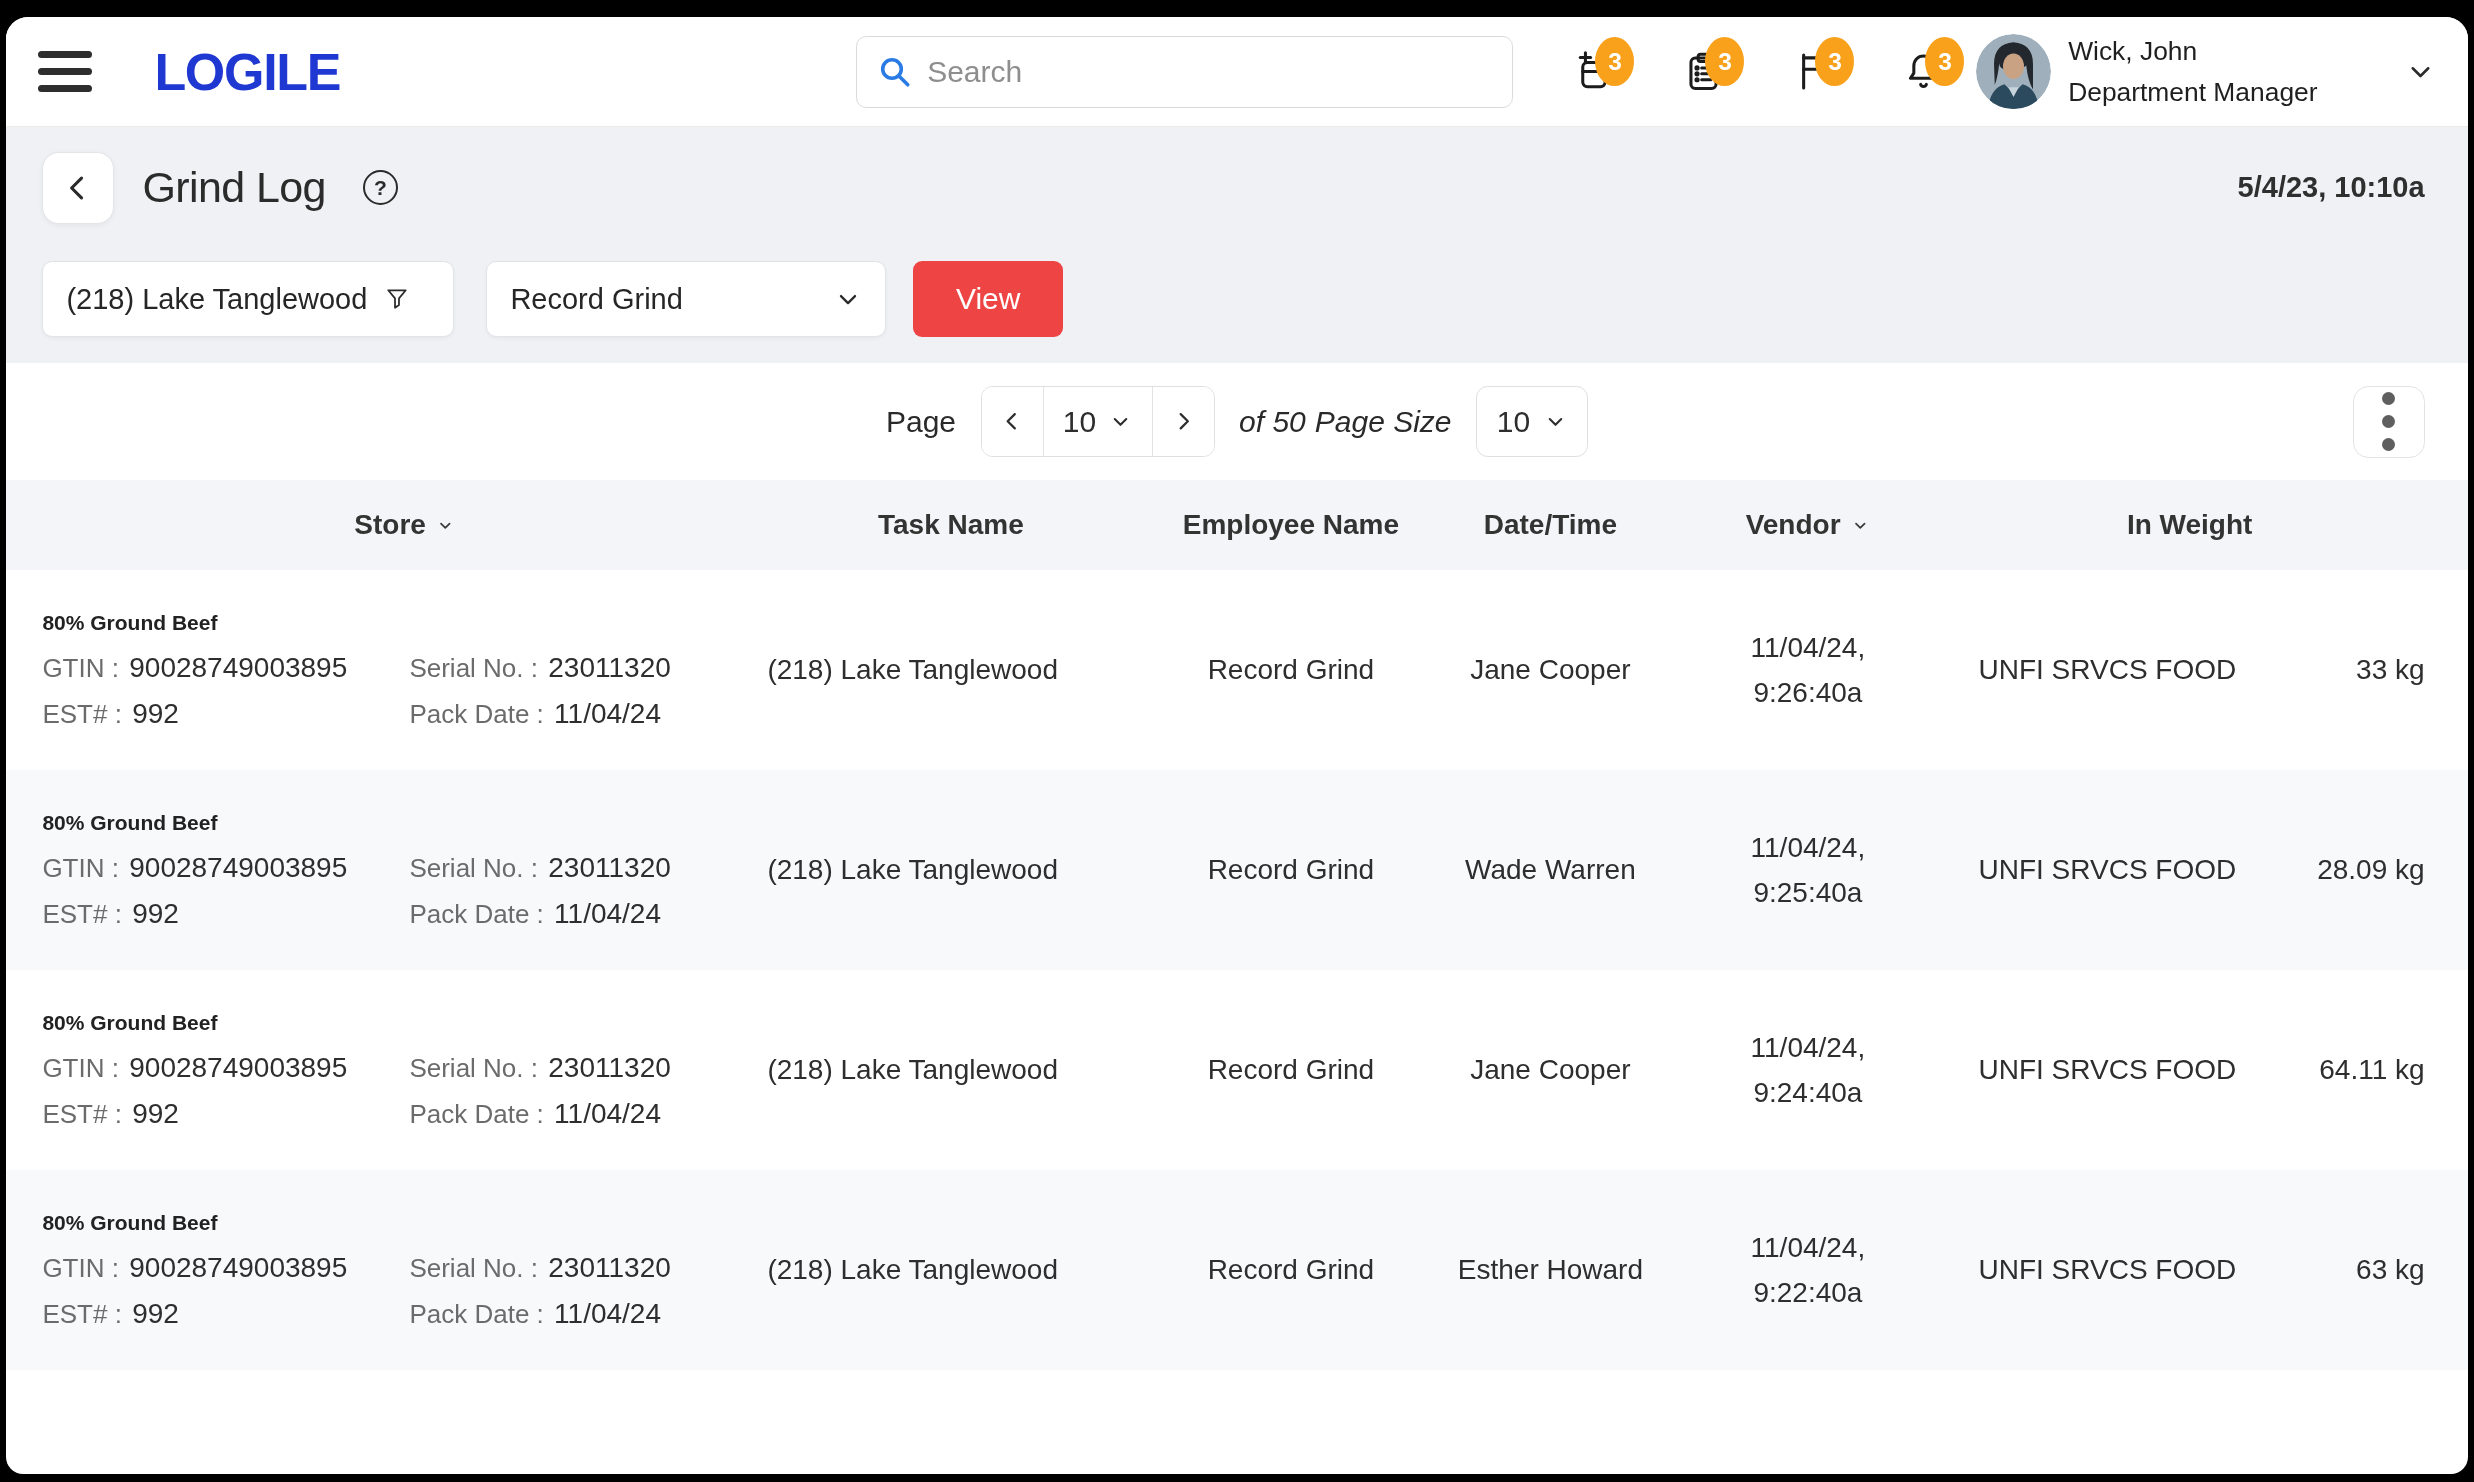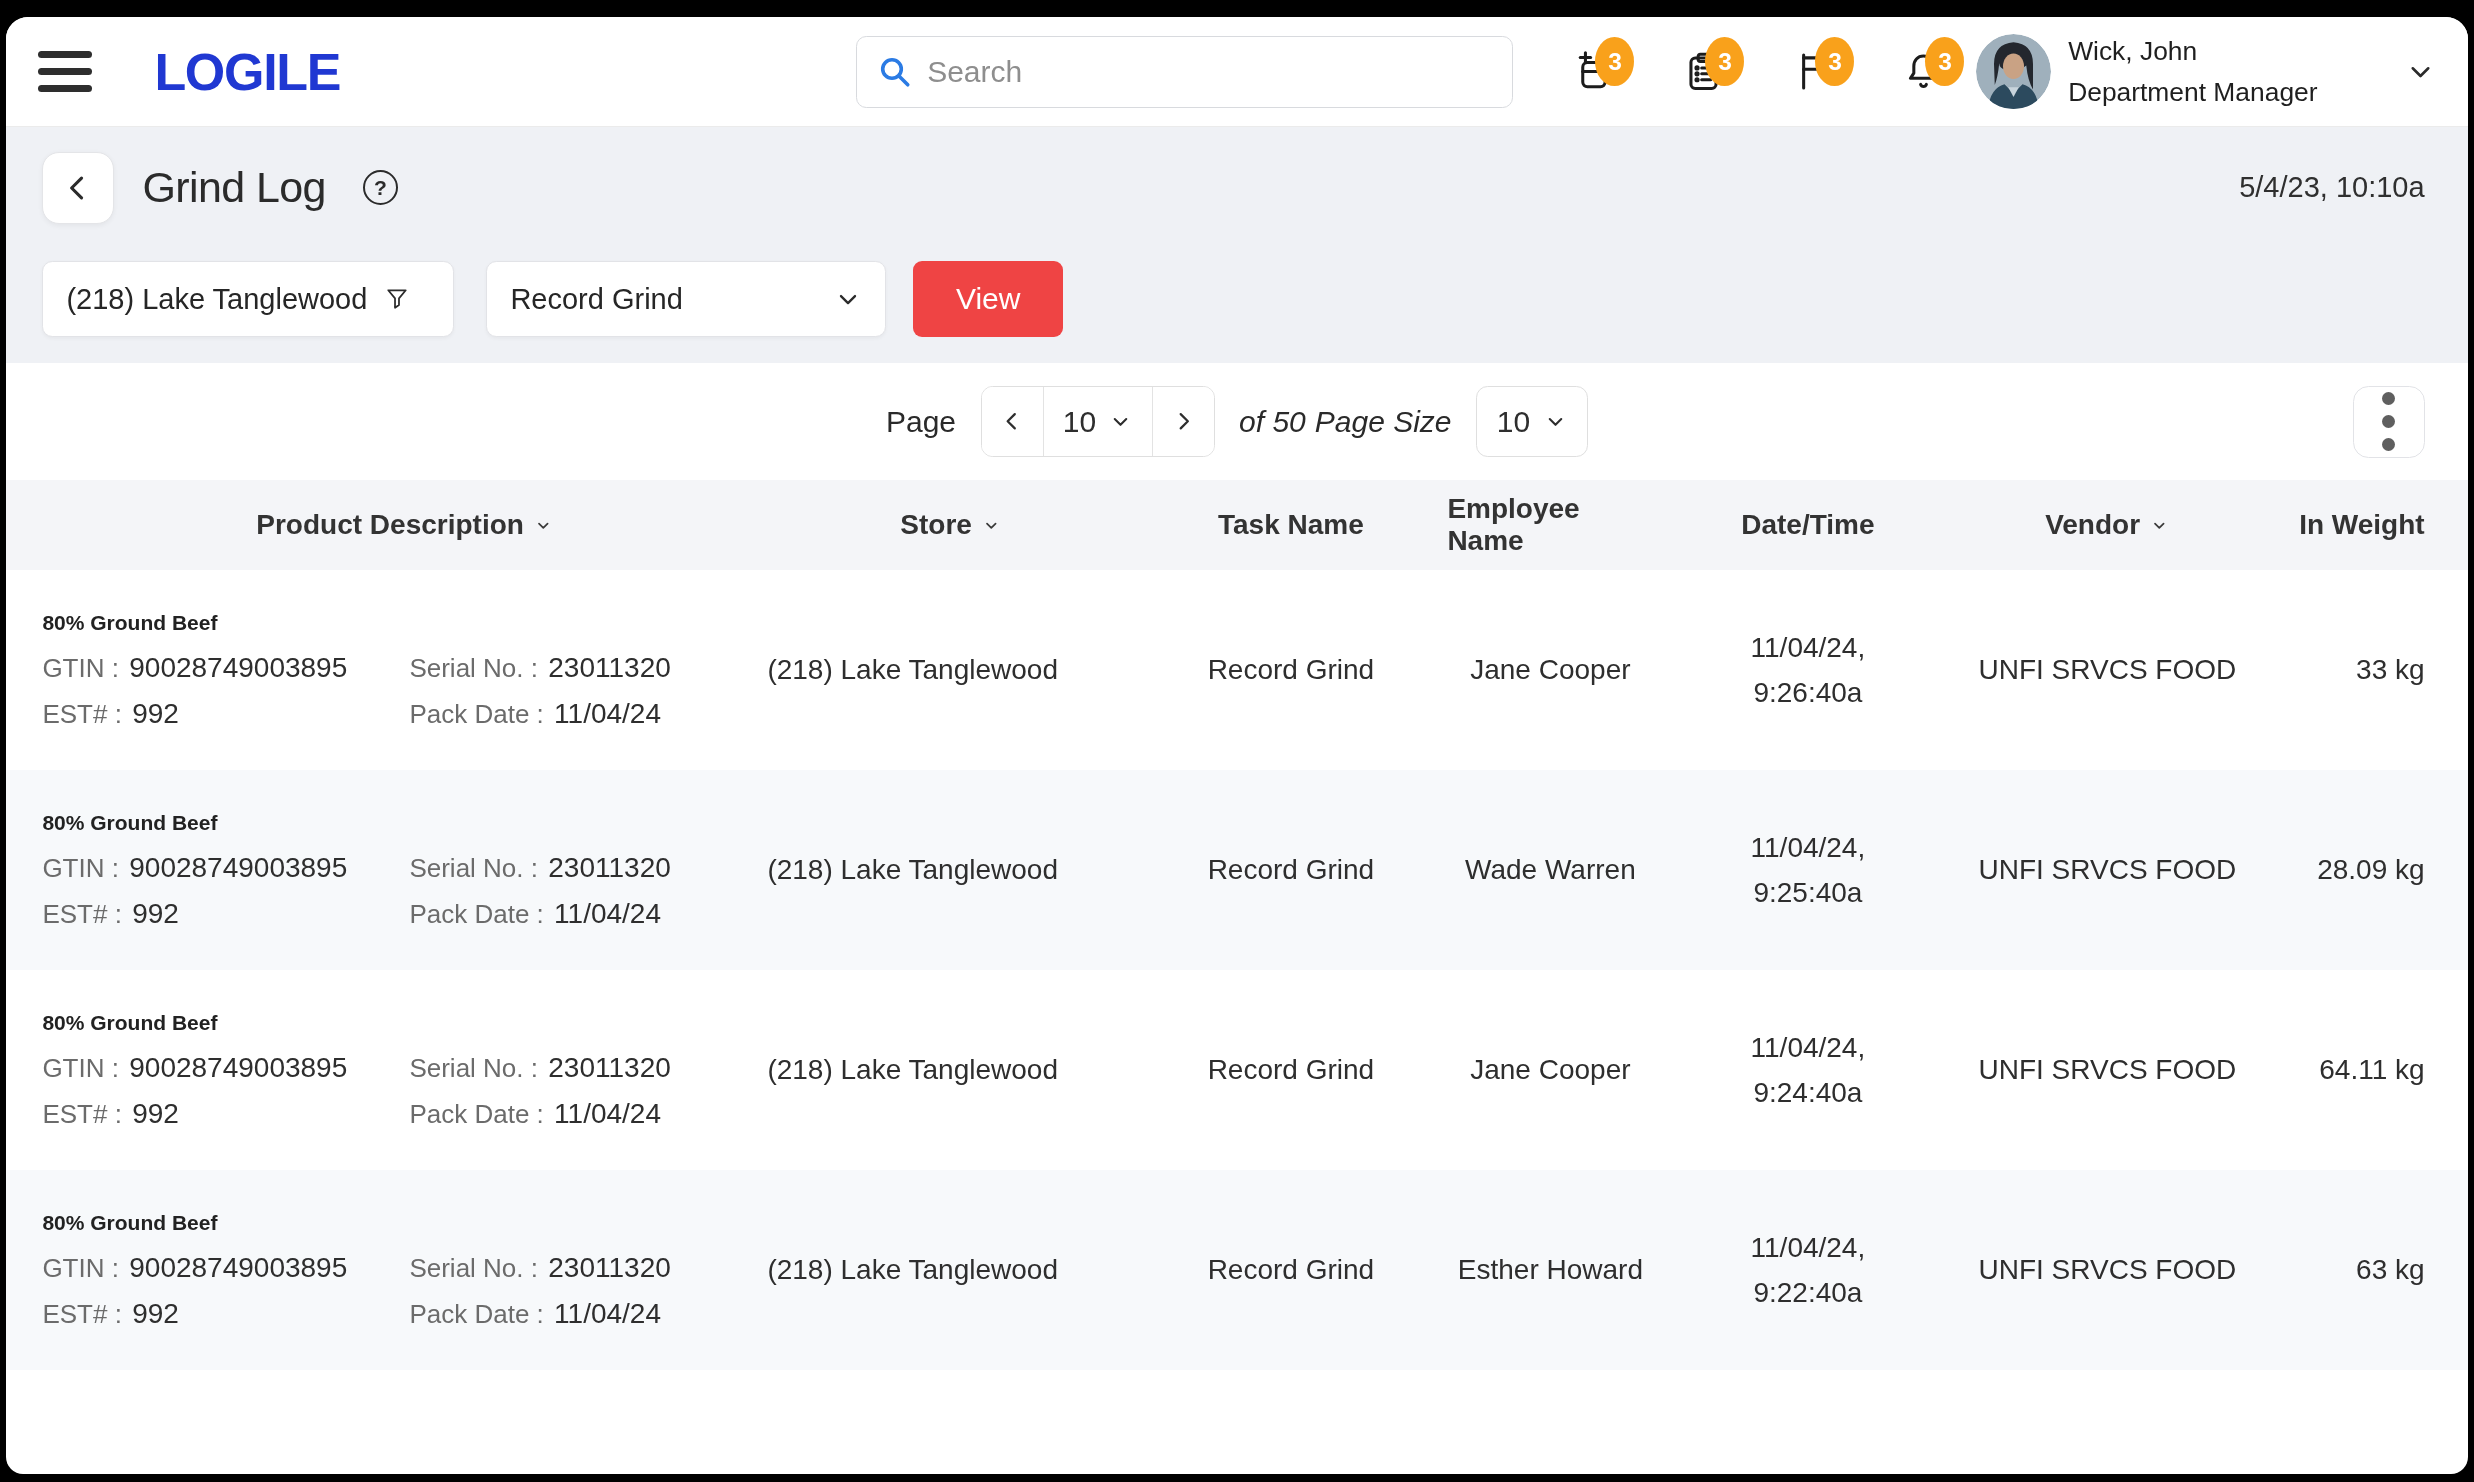--- a/index.html
+++ b/index.html
@@ -23,21 +23,21 @@
   .user-text { margin-left:17px; font-size:26.4px; color:#1F1F1F; line-height:1.55; }
   .user-text .uname { font-weight:500; }
   .user-chevron { margin-left:auto; color:#2B2B2B; }
 
   
   .band { background:#EFF1F5; padding:23px 43px 26px 36px; flex:0 0 auto; }
   .title-row { display:flex; align-items:center; height:75px; }
   .back-btn { width:72px; height:72px; background:#fff; border:1.3px solid #E4E5E8; border-radius:17px; box-shadow:0 1.9px 5.2px rgba(0,0,0,.05); display:flex; align-items:center; justify-content:center; color:#2B2B2B; cursor:pointer; }
   .page-title { margin-left:28px; font-size:43px; font-weight:400; color:#2B2B2B; letter-spacing:-0.6px; }
   .help { margin-left:37px; width:35px; height:35px; border:2.6px solid #2B2B2B; border-radius:50%; display:flex; align-items:center; justify-content:center; font-size:21px; font-weight:700; color:#2B2B2B; cursor:pointer; }
-  .datetime { margin-left:auto; font-size:29px; font-weight:400; color:#2F2F2F; }
+  .datetime { margin-left:auto; font-size:29px; font-weight:700; color:#2F2F2F; }
   .filter-row { margin-top:36px; height:76px; display:flex; align-items:stretch; gap:32px; }
   .chip { background:#fff; border:1.3px solid #E2E3E7; border-radius:10.3px; display:flex; align-items:center; padding:0 23px; font-size:29px; color:#262626; font-family:inherit; cursor:pointer; box-shadow:0 1.3px 3.9px rgba(0,0,0,.04); }
   .chip-store { width:412px; gap:15.5px; }
   .chip-task { width:400px; justify-content:space-between; }
   .chip-date { width:410px; justify-content:space-between; margin-left:-6.4px; }
   .view-btn { width:150px; background:#ef4444; color:#fff; border:none; border-radius:9px; font-size:30px; font-weight:500; font-family:inherit; cursor:pointer; margin-left:-5.2px; }
   .chip svg, .view-btn svg { flex:0 0 auto; }
 
   
   .pagination-bar { height:117px; flex:0 0 auto; background:#fff; display:flex; align-items:center; justify-content:center; gap:24.5px; font-size:30px; color:#2A2A2A; position:relative; }
@@ -210,26 +210,20 @@
     <button class="kebab">
         <i></i>
         <i></i>
         <i></i>
       </button>
   </section>
 
   <section class="table">
     <div class="thead">
       <div class="th sortable">
-        <span>Product Description</span>
-        <svg width="20.6" height="20.6" viewBox="0 0 24 24" fill="none" stroke="#3A3A3A" stroke-width="2" stroke-linecap="round" stroke-linejoin="round">
-            <path d="M7 10l5 5 5-5"></path>
-          </svg>
-      </div>
-      <div class="th sortable">
         <span>Store</span>
         <svg width="20.6" height="20.6" viewBox="0 0 24 24" fill="none" stroke="#3A3A3A" stroke-width="2" stroke-linecap="round" stroke-linejoin="round">
             <path d="M7 10l5 5 5-5"></path>
           </svg>
       </div>
       <div class="th">
           <span>Task Name</span>
         </div>
       <div class="th">
           <span>Employee Name</span>

